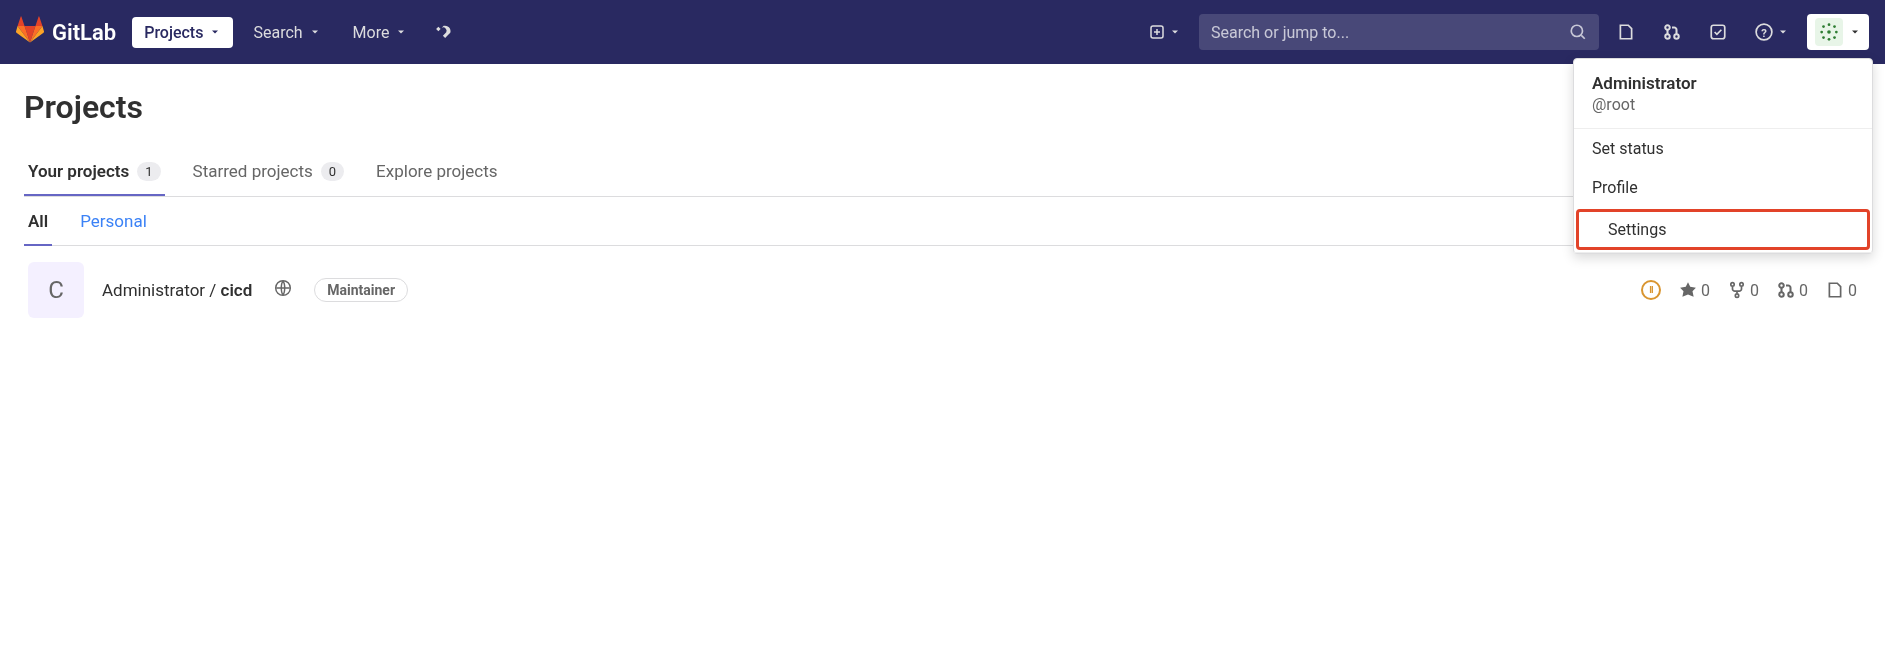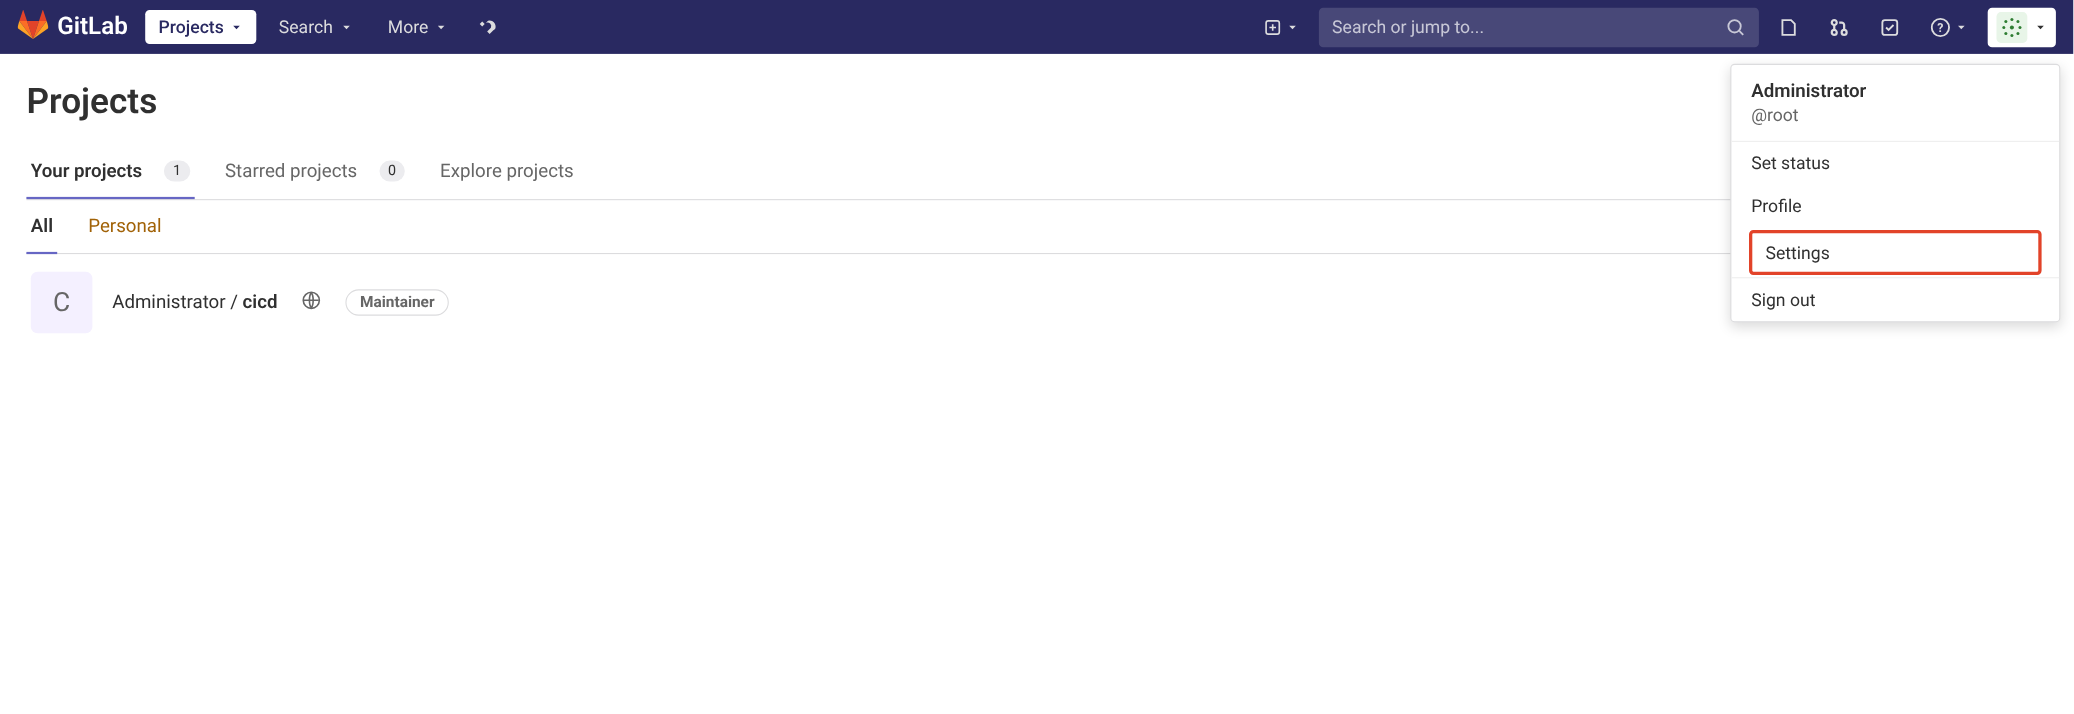--- a/index.html
+++ b/index.html
@@ -1,19 +1,19 @@
 <!DOCTYPE html>
 <html><head>
 <meta charset="utf-8">
 <style>
 * { margin: 0; padding: 0; box-sizing: border-box; font-family: -apple-system, BlinkMacSystemFont, "Segoe UI", Roboto, sans-serif; }
 body { background: #fff; width: 1885px; }
 
 
-.header { background: #292961; height: 49px; display: flex; align-items: center; padding: 0 16px; gap: 8px; }
+.header { background: #292961; height: 64px; display: flex; align-items: center; padding: 0 16px; gap: 8px; }
 .logo-section { display: flex; align-items: center; gap: 8px; margin-right: 8px; }
 .brand { color: #fff; font-size: 22px; font-weight: 600; }
 .nav-btn { display: flex; align-items: center; gap: 6px; padding: 6px 12px; border-radius: 4px; font-size: 16px; cursor: pointer; }
 .nav-btn.active { background: #fff; color: #292961; font-weight: 500; }
 .nav-btn.plain { color: #dcdcde; }
 .chevron { width: 12px; height: 12px; }
 .wrench-icon { color: #dcdcde; padding: 8px; cursor: pointer; }
 .spacer { flex: 1; }
 .plus-section { display: flex; align-items: center; gap: 4px; color: #dcdcde; padding: 6px 10px; cursor: pointer; }
 .search-box { background: rgba(255,255,255,0.15); border-radius: 4px; width: 400px; height: 36px; display: flex; align-items: center; padding: 0 12px; color: #fff; }
@@ -24,37 +24,37 @@
 .avatar-btn { background: #fff; border-radius: 4px; padding: 4px 8px; display: flex; align-items: center; gap: 6px; cursor: pointer; }
 .avatar-img { width: 28px; height: 28px; border-radius: 4px; background: #e8f5e8; display: flex; align-items: center; justify-content: center; }
 .avatar-img svg { width: 22px; height: 22px; }
 
 
 .dropdown { position: absolute; right: 12px; top: 58px; width: 300px; background: #fff; border: 1px solid #dcdcde; border-radius: 4px; box-shadow: 0 4px 12px rgba(0,0,0,0.15); z-index: 100; }
 .dropdown-header { padding: 14px 18px; border-bottom: 1px solid #eee; }
 .dropdown-name { font-size: 17px; font-weight: 600; color: #303030; }
 .dropdown-user { font-size: 16px; color: #666; margin-top: 2px; }
 .dropdown-item { padding: 10px 18px; font-size: 16px; color: #303030; cursor: pointer; }
-.dropdown-item.highlighted { border: 3px solid #e24329; border-radius: 4px; margin: 2px 16px; padding: 8px 12px; }
+.dropdown-item.highlighted { border: 3px solid #e24329; border-radius: 4px; margin: 2px 2px; padding: 8px 29px; }
 .dropdown-divider { border-top: 1px solid #eee; }
 
 
 .main { padding: 24px; }
 .page-title { font-size: 32px; font-weight: 600; color: #303030; margin-bottom: 20px; }
 
 .tabs-row { display: flex; align-items: center; border-bottom: 1px solid #dcdcde; gap: 24px; }
-.tab { padding: 14px 4px; font-size: 17px; color: #666; cursor: pointer; display: flex; align-items: flex-start; gap: 20px; position: relative; }
+.tab { padding: 14px 4px; font-size: 17px; color: #666; cursor: pointer; display: flex; align-items: center; gap: 8px; position: relative; }
 .tab.active { color: #303030; font-weight: 600; }
 .tab.active::after { content: ''; position: absolute; bottom: -1px; left: 0; right: 0; height: 2px; background: #6666c4; }
 .badge { background: #ececef; color: #303030; font-size: 13px; padding: 2px 8px; border-radius: 10px; font-weight: 400; }
 .tab-spacer { flex: 1; }
 .filter-input { border: 1px solid #dcdcde; border-radius: 4px 0 0 4px; padding: 10px 14px; font-size: 16px; width: 260px; height: 42px; margin-bottom: 8px; outline: none; }
 
 .subtabs-row { display: flex; gap: 24px; border-bottom: 1px solid #dcdcde; }
-.subtab { padding: 14px 4px; font-size: 17px; color: #a16207; cursor: pointer; position: relative; }
+.subtab { padding: 14px 4px; font-size: 17px; color: #3b82f6; cursor: pointer; position: relative; }
 .subtab.active { color: #303030; font-weight: 600; }
 .subtab.active::after { content: ''; position: absolute; bottom: -1px; left: 0; right: 0; height: 2px; background: #6666c4; }
 
 
 .project-row { display: flex; align-items: center; padding: 16px 4px; gap: 18px; }
 .project-avatar { width: 56px; height: 56px; background: #f4f0ff; border-radius: 6px; display: flex; align-items: center; justify-content: center; font-size: 24px; color: #666; }
 .project-path { font-size: 17px; color: #303030; }
 .project-name { font-weight: 600; }
 .visibility-icon { color: #666; margin: 0 4px; }
 .role-badge { border: 1px solid #dcdcde; border-radius: 12px; padding: 3px 12px; font-size: 14px; color: #666; font-weight: bold; }
@@ -182,21 +182,20 @@
 
 <div class="dropdown">
   <div class="dropdown-header">
     <div class="dropdown-name">Administrator</div>
     <div class="dropdown-user">@root</div>
   </div>
   <div class="dropdown-item">Set status</div>
   <div class="dropdown-item">Profile</div>
   <div class="dropdown-item highlighted">Settings</div>
   <div class="dropdown-divider"></div>
-  <div class="dropdown-item">Sign out</div>
 </div>
 
 <div class="main">
   <h1 class="page-title">Projects</h1>
 
   <div class="tabs-row">
     <div class="tab active">
       <span>Your projects</span>
       <span class="badge">1</span>
     </div>

